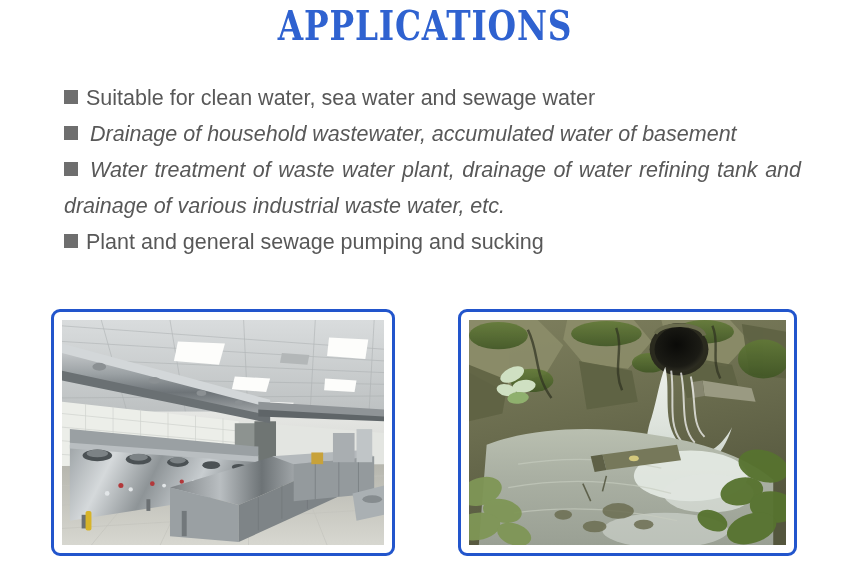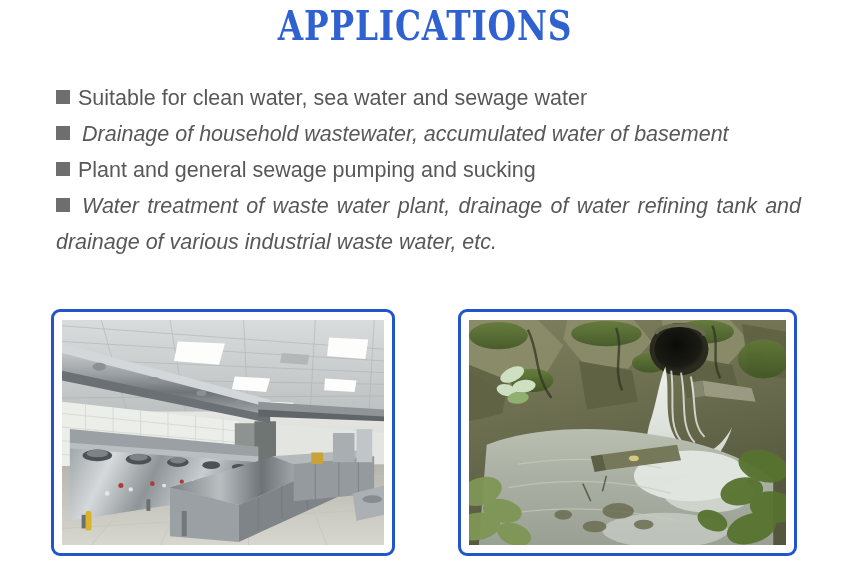--- a/index.html
+++ b/index.html
@@ -40,21 +40,21 @@
     left: 56px;
     top: 80px;
     width: 745px;
   }
   .bullet-item {
     position: relative;
     color: #585858;
     font-family: "Liberation Sans", sans-serif;
     font-size: 21.5px;
     line-height: 36px;
-    margin: 0 0 0 0;
+    margin: 0 0 0 8px;
     text-align: left;
   }
   .bullet-item.justify {
     text-align: justify;
     text-justify: inter-word;
     font-style: italic;
   }
   .bullet-item.justify .bullet-text-inner {
     display: inline;
   }
@@ -108,26 +108,26 @@
 <div class="bullet-list">
 
   <p class="bullet-item">
     <span class="bullet-sq"></span><span class="bullet-text-inner">Suitable for clean water, sea water and sewage water</span>
   </p>
 
   <p class="bullet-item justify">
     <span class="bullet-sq"></span><span class="bullet-text-inner">Drainage of household wastewater, accumulated water of basement</span>
   </p>
 
+  <p class="bullet-item justify">
+    <span class="bullet-sq"></span><span class="bullet-text-inner">Water treatment of waste water plant, drainage of water refining tank and drainage of various industrial waste water, etc.</span>
+  </p>
+
   <p class="bullet-item">
     <span class="bullet-sq"></span><span class="bullet-text-inner">Plant and general sewage pumping and sucking</span>
-  </p>
-
-  <p class="bullet-item justify">
-    <span class="bullet-sq"></span><span class="bullet-text-inner">Water treatment of waste water plant, drainage of water refining tank and drainage of various industrial waste water, etc.</span>
   </p>
 
 </div>
 
 <div class="photo-frame" id="frame-kitchen">
   <div class="photo">
     <svg viewBox="0 0 328 231" preserveAspectRatio="none" role="img">
       <defs>
         <linearGradient id="kCeil" x1="0" y1="0" x2="0" y2="1">
           <stop offset="0" stop-color="#d9dcdd"></stop>

